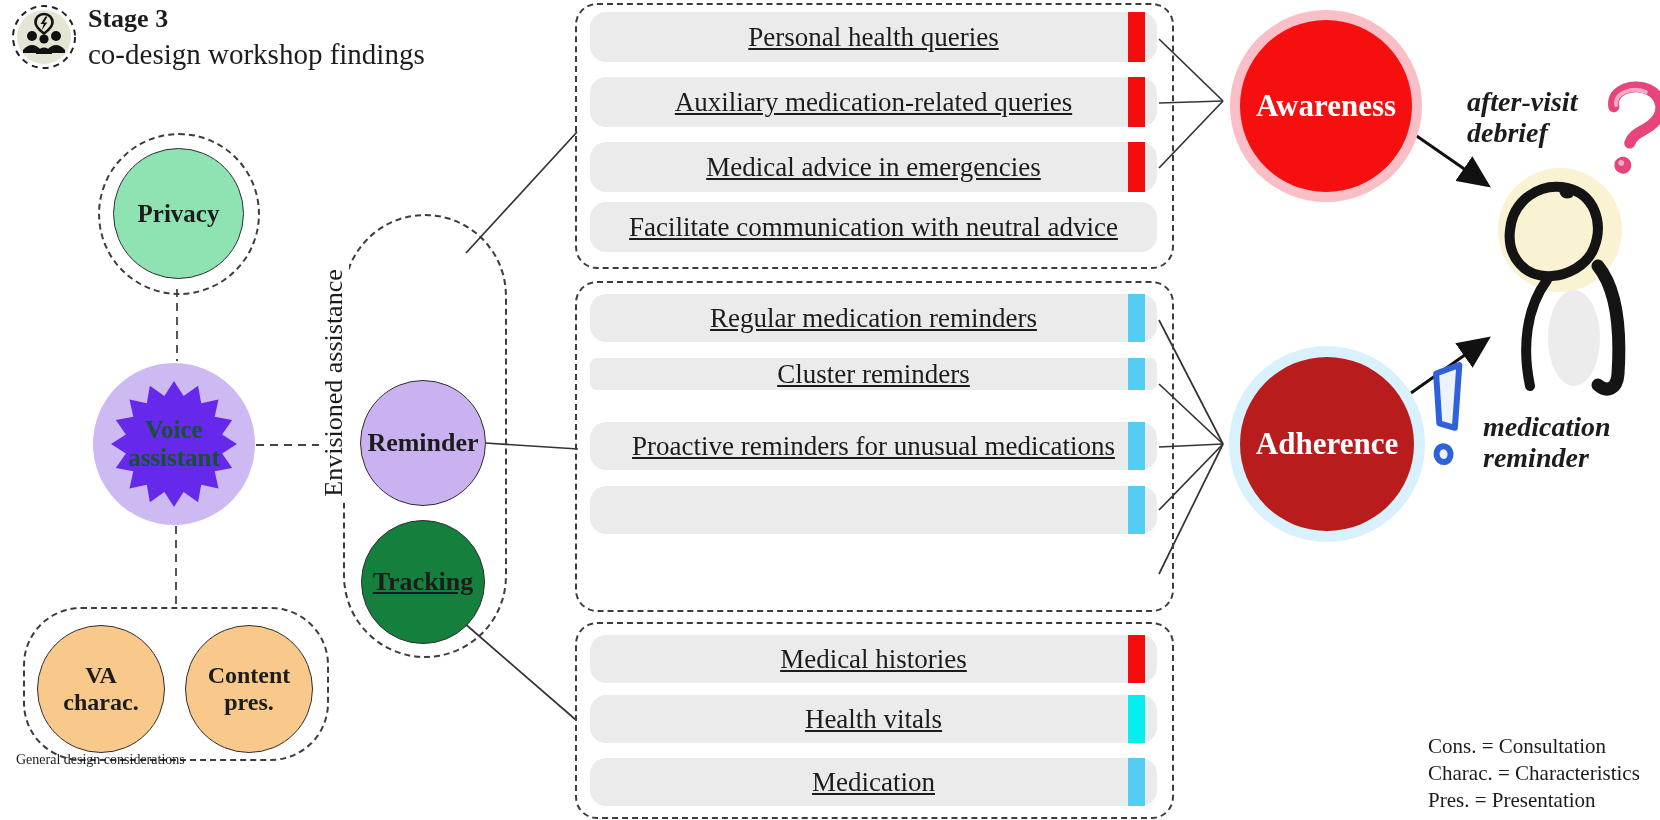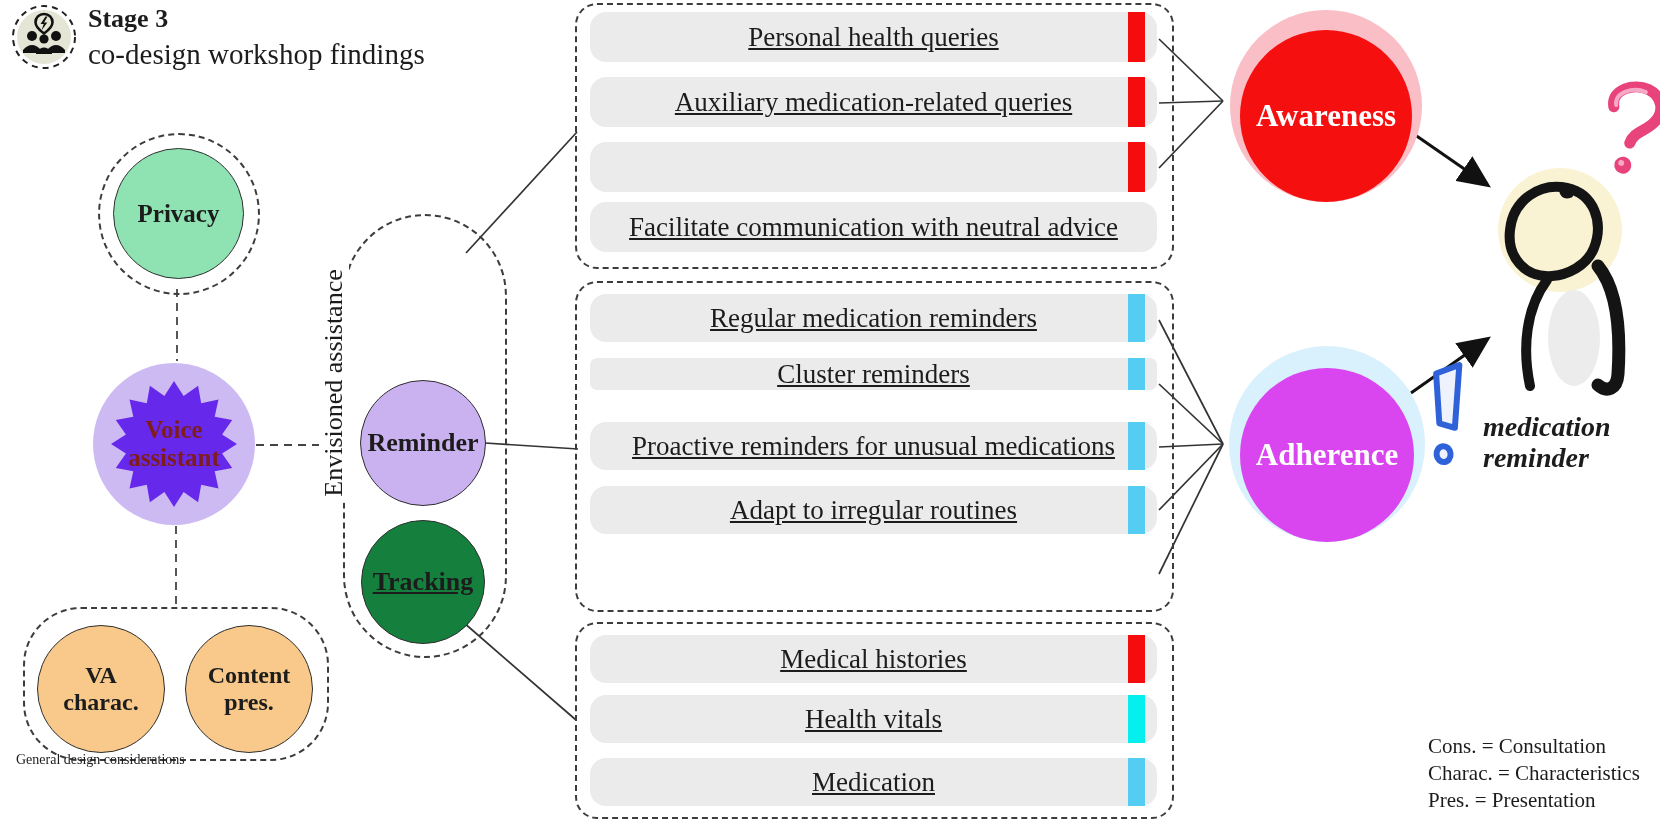--- a/index.html
+++ b/index.html
@@ -20,30 +20,30 @@
 
   
   .node{border:1.6px solid #2f2f2f;border-radius:50%;display:flex;align-items:center;justify-content:center;
         text-align:center;font-weight:bold;}
 
   
   .box{left:590px;width:567px;background:#ebebeb;border-radius:16px;display:flex;align-items:center;
        justify-content:center;font-size:27px;text-decoration:underline;}
   .bar{position:absolute;left:538px;top:0;bottom:0;width:17px;}
 
-  .halo{border-radius:50%;display:flex;align-items:flex-end;justify-content:center;}
+  .halo{border-radius:50%;display:flex;align-items:center;justify-content:center;}
   .core{border-radius:50%;display:flex;align-items:center;justify-content:center;
         color:#fff;font-weight:bold;font-size:31px;}
 
   .handnote{font-size:28px;font-weight:bold;font-style:italic;line-height:31px;}
   .legend-line{left:1428px;font-size:21px;}
 
   .vlabel{transform:translate(-50%,-50%) rotate(-90deg);font-size:26px;background:#fff;
           padding:0 6px;white-space:nowrap;z-index:3;}
-  .vatext{color:#7f1d1d;font-weight:bold;font-size:25px;line-height:28px;text-align:center;}
+  .vatext{color:#14532d;font-weight:bold;font-size:25px;line-height:28px;text-align:center;}
 </style>
 </head>
 <body>
 
 <div id="canvas">
 
   <svg class="overlay" width="1660" height="820" viewBox="0 0 1660 820">
     <defs>
       <marker id="ah" markerWidth="11" markerHeight="10" refX="9" refY="5" orient="auto">
         <path d="M0,0 L11,5 L0,10 z" fill="#111"></path>
@@ -125,20 +125,21 @@
   <div class="abs layer dashed grp" style="top:3px;height:262px;"></div>
   <div class="abs layer box" style="top:12px;height:50px;">
     <span>Personal health queries</span>
     <span class="bar" style="background-color: rgb(245, 13, 13);"></span>
   </div>
   <div class="abs layer box" style="top:77px;height:50px;">
     <span>Auxiliary medication-related queries</span>
     <span class="bar" style="background-color: rgb(245, 13, 13);"></span>
   </div>
   <div class="abs layer box" style="top:142px;height:50px;">
+    <span>Medical advice in emergencies</span>
     <span class="bar" style="background-color: rgb(245, 13, 13);"></span>
   </div>
   <div class="abs layer box" style="top:202px;height:50px;">
     <span>Facilitate communication with neutral advice</span>
     <span class="bar" style="background-color: transparent;"></span>
   </div>
 
   <div class="abs layer dashed grp" style="top:281px;height:327px;"></div>
   <div class="abs layer box" style="top:294px;height:48px;">
     <span>Regular medication reminders</span>
@@ -146,21 +147,20 @@
   </div>
   <div class="abs layer box" style="top:358px;height:32px;border-radius:7px;">
     <span>Cluster reminders</span>
     <span class="bar" style="background-color: rgb(85, 205, 242);"></span>
   </div>
   <div class="abs layer box" style="top:422px;height:48px;">
     <span>Proactive reminders for unusual medications</span>
     <span class="bar" style="background-color: rgb(85, 205, 242);"></span>
   </div>
   <div class="abs layer box" style="top:486px;height:48px;">
-    <span>Adapt to irregular routines</span>
     <span class="bar" style="background-color: rgb(85, 205, 242);"></span>
   </div>
 
   <div class="abs layer dashed grp" style="top:622px;height:193px;"></div>
   <div class="abs layer box" style="top:635px;height:48px;">
     <span>Medical histories</span>
     <span class="bar" style="background-color: rgb(245, 13, 13);"></span>
   </div>
   <div class="abs layer box" style="top:695px;height:48px;">
     <span>Health vitals</span>
@@ -168,23 +168,27 @@
   </div>
   <div class="abs layer box" style="top:758px;height:48px;">
     <span>Medication</span>
     <span class="bar" style="background-color: rgb(85, 205, 242);"></span>
   </div>
 
   <div class="abs layer halo" style="left: 1230px; top: 10px; width: 192px; height: 192px; background-color: rgb(249, 190, 198);">
     <div class="core" style="width: 172px; height: 172px; background-color: rgb(245, 15, 15);">Awareness</div>
   </div>
   <div class="abs layer halo" style="left: 1229px; top: 346px; width: 196px; height: 196px; background-color: rgb(216, 241, 252);">
-    <div class="core" style="width: 174px; height: 174px; background-color: #d946ef;">Adherence</div>
-  </div>
-
+    <div class="core" style="width: 174px; height: 174px; background-color: #b91c1c;">Adherence</div>
+  </div>
+
+  <div class="abs layer handnote" style="left:1467px;top:86px;">
+    <div>after-visit</div>
+    <div>debrief</div>
+  </div>
   <div class="abs layer handnote" style="left:1483px;top:411px;">
     <div>medication</div>
     <div>reminder</div>
   </div>
 
   <div class="abs layer" style="left:1452px;top:148px;width:210px;height:250px;">
     <svg width="210" height="250" viewBox="0 0 210 250">
       <circle cx="108" cy="82" r="62" style="fill: rgb(249, 243, 212);"></circle>
       <ellipse cx="122" cy="190" rx="26" ry="48" fill="#ececec"></ellipse>
       <path d="M100,128 C72,130 55,108 58,82 C61,52 88,34 115,40 C142,46 152,74 142,100 C135,118 115,127 100,128" fill="none" stroke="#141414" stroke-width="10" stroke-linecap="round"></path>

